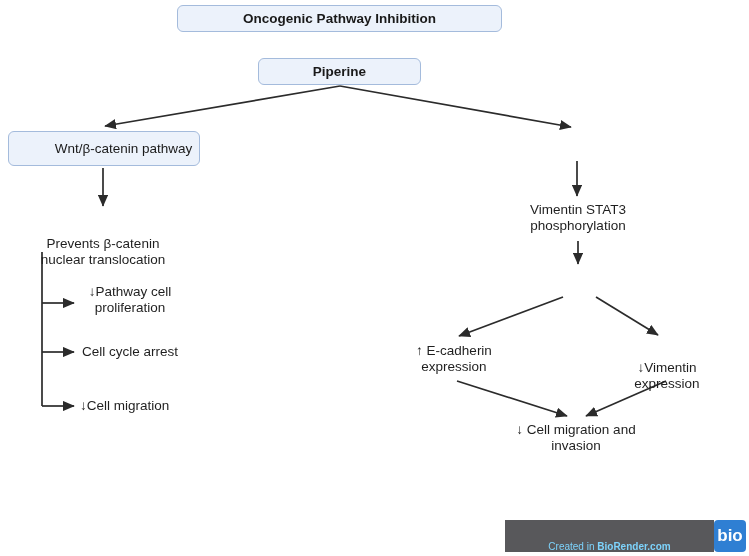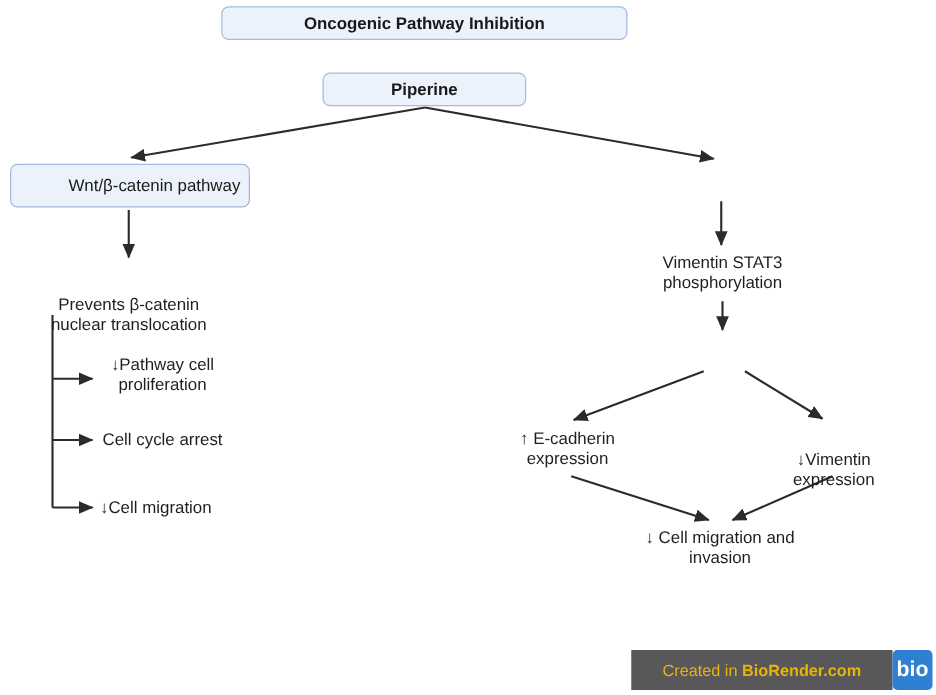--- a/index.html
+++ b/index.html
@@ -30,24 +30,24 @@
     white-space:pre-line;
     text-align:center;
     color:#1f1f1f;
   }
   .label.leftalign{text-align:left;}
   #badge{
     position:absolute;left:505px;top:520px;height:32px;
     display:flex;align-items:stretch;
   }
   #badge .gray{
-    background:#58585b;color:#eab308;
+    background:#58585b;color:#7dd3fc;
     width:209px;height:32px;
-    display:flex;align-items:center;justify-content:center;
-    font-size:13px;box-sizing:border-box;white-space:pre;
+    display:flex;align-items:flex-end;justify-content:center;
+    font-size:10px;box-sizing:border-box;white-space:pre;
   }
   #badge .blue{
     background:#2f7fd3;color:#fff;
     width:32px;height:32px;
     display:flex;align-items:center;justify-content:center;
     font-size:17px;font-weight:bold;border-radius:4px;
   }
 </style>
 </head>
 <body>

